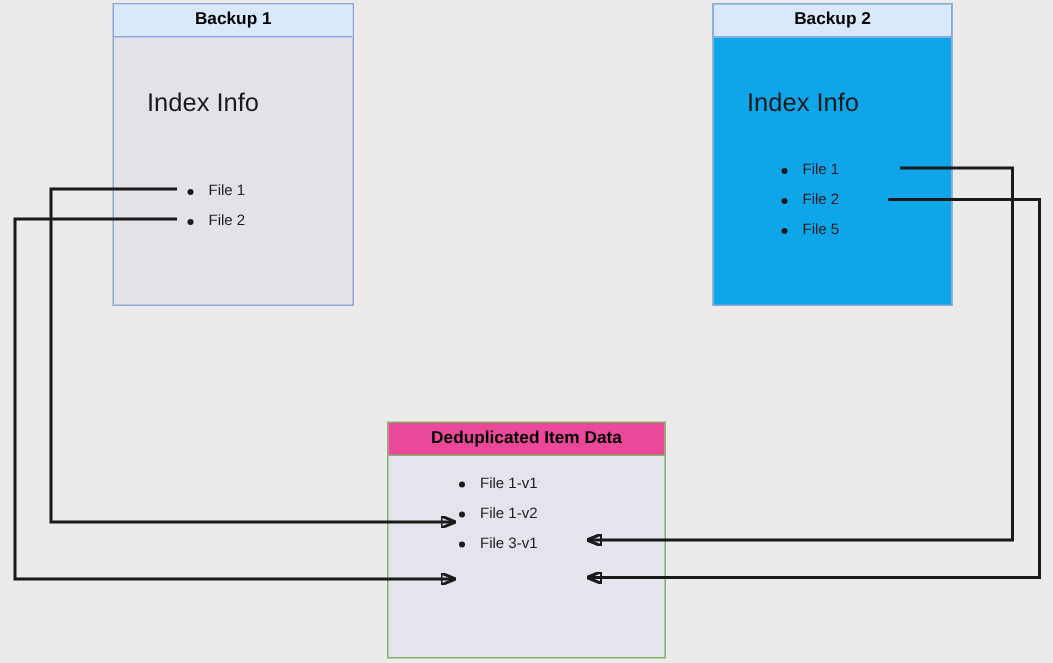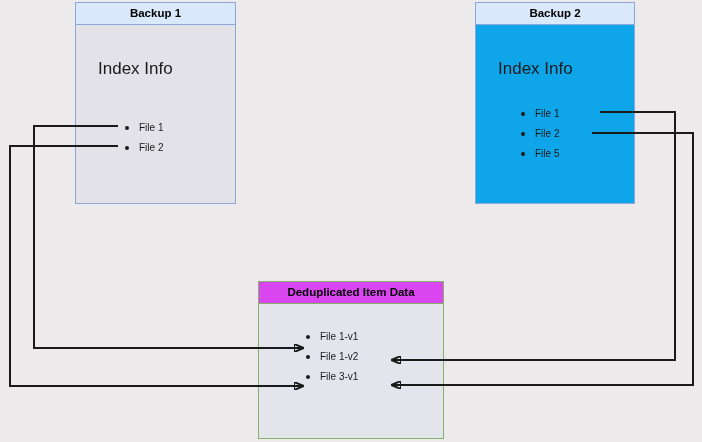--- a/index.html
+++ b/index.html
@@ -42,21 +42,21 @@
     height: calc(100% - 22px);
   }
 
   
   .node.blue            { border-color: #8ca7d8; background: #e3e2e8; }
   .node.blue .node-header { background: #dae8fc; border-bottom-color: #8ca7d8; }
   .node.blue.lav        { background: #0ea5e9; }
 
   
   .node.green            { border-color: #82b366; background: #e4e4ec; }
-  .node.green .node-header { background: #d946ef; border-bottom-color: #82b366; }
+  .node.green .node-header { background: #ec4899; border-bottom-color: #82b366; }
 
   
   .free-text {
     position: absolute;
     font-size: 17px;
     color: #1a1a1a;
     white-space: nowrap;
   }
 
   
@@ -127,21 +127,21 @@
         <li>File 1</li>
         <li>File 2</li>
         <li>File 5</li>
       </ul>
     </div>
   </div>
 
   <div class="node green" style="left:258px; top:281px; width:186px; height:158px;">
     <div class="node-header">Deduplicated Item Data</div>
     <div class="node-body">
-      <ul class="bullets" style="left:47px; top:23px;">
+      <ul class="bullets" style="left:47px; top:9px;">
         <li>File 1-v1</li>
         <li>File 1-v2</li>
         <li>File 3-v1</li>
       </ul>
     </div>
   </div>
 
   <svg id="connectors" viewBox="0 0 702 442">
     <defs>
       <marker id="arrow-right" markerWidth="10" markerHeight="8" refX="9" refY="4" orient="auto" markerUnits="userSpaceOnUse">

